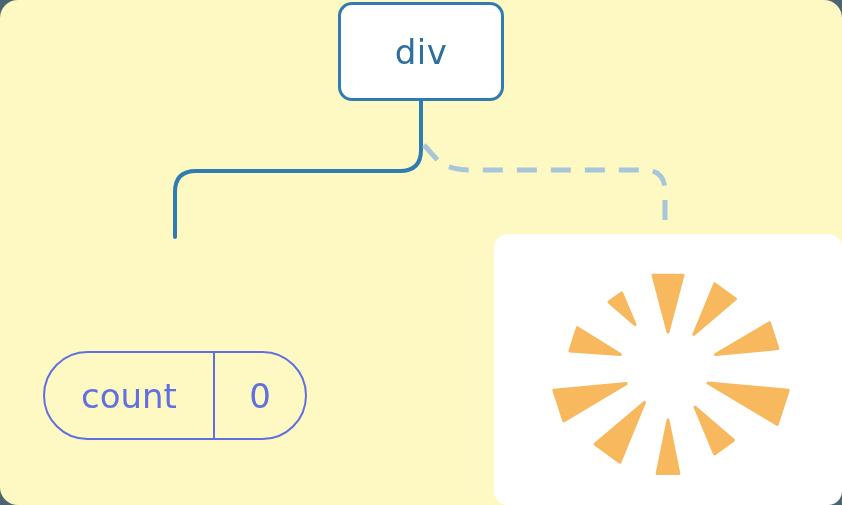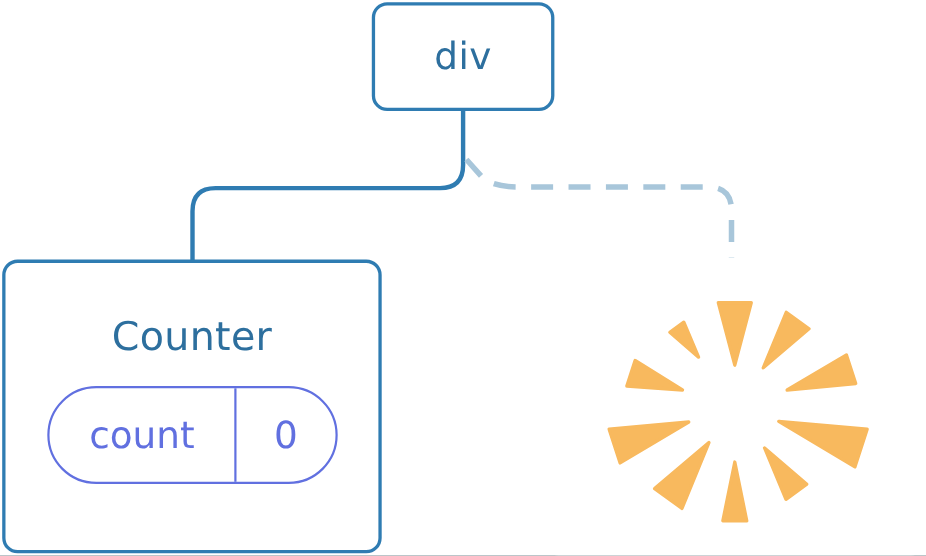--- a/index.html
+++ b/index.html
@@ -120,36 +120,33 @@
     position: absolute;
     left: 0;
     top: 0;
     width: 348px;
     height: 271px;
   }
 </style>
 </head>
 <body style="background: rgb(76, 102, 113);">
 
-<div id="canvas" style="background: #ffffff;">
+<div id="canvas" style="background: #fef9c3; border-radius: 18px;">
 
   <svg id="connectors" viewBox="0 0 842 505" xmlns="http://www.w3.org/2000/svg">
 
     <path d="M 421 101 L 421 150 Q 421 171 400 171 L 196 171 Q 175 171 175 192 L 175 237" fill="none" stroke="#2f7cb2" stroke-width="4" stroke-linecap="round" stroke-linejoin="round"></path>
 
     <path d="M 424 145 L 440 163 Q 452 170 470 170 L 644 170 Q 665 170 665 191 L 665 236" fill="none" stroke="#a8c6da" stroke-width="5" stroke-linecap="butt" stroke-linejoin="round" stroke-dasharray="20 14"></path>
   </svg>
 
   <div id="node-div" class="node bordered" style="border-color: rgb(47, 124, 178);">
     <span class="node-title" style="color: rgb(45, 111, 158);">div</span>
   </div>
 
-  <div id="node-counter" class="node bordered" style="border-color: rgb(47, 124, 178);">
-    <span class="node-title" style="color: rgb(45, 111, 158);">Counter</span>
-  </div>
 
   <div class="state-pill" style="border-color: rgb(97, 112, 224);">
     <span class="pill-key" style="border-right-color: rgb(97, 112, 224); color: rgb(97, 112, 224);">count</span>
     <span class="pill-value" style="color: rgb(97, 112, 224);">0</span>
   </div>
 
   <div id="node-burst" class="node plain">
     <svg id="burst-svg" viewBox="0 0 348 271" xmlns="http://www.w3.org/2000/svg">
       <g id="burst-rays">
           <polygon points="174.00,98.00 158.98,41.18 189.02,41.18" fill="#f8b95e" stroke="#f8b95e" stroke-width="3" stroke-linejoin="round"></polygon>

